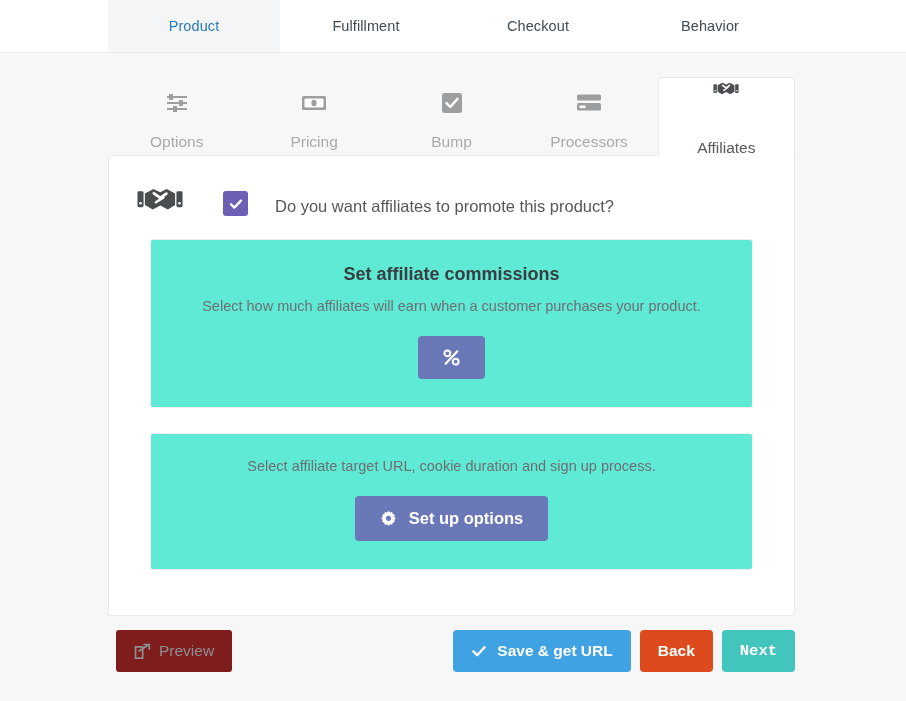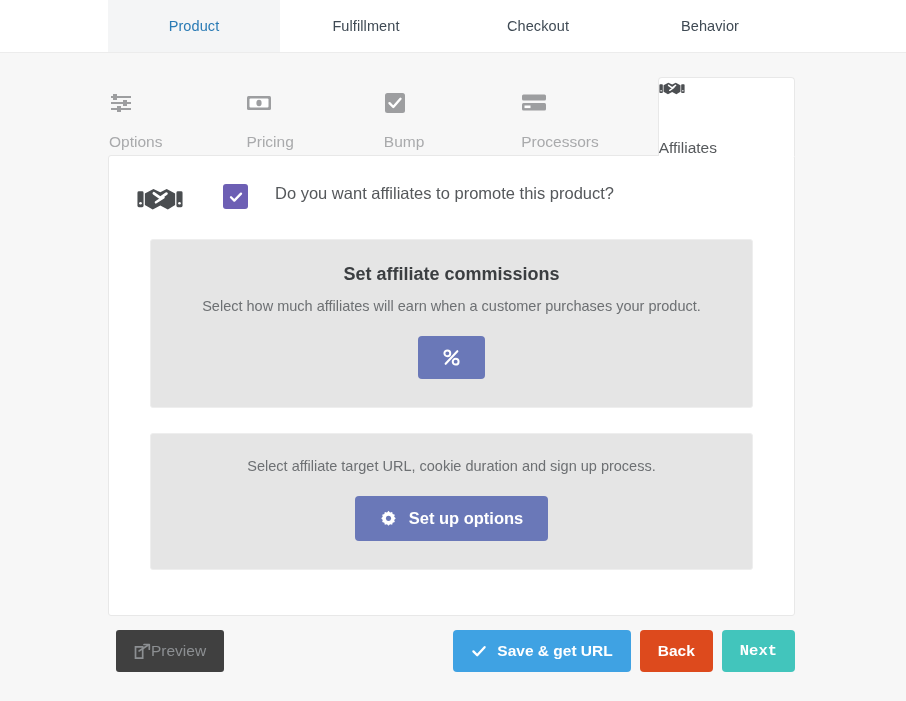--- a/index.html
+++ b/index.html
@@ -38,21 +38,21 @@
   
   .subtabs {
     position: absolute; left: 108px; top: 78px;
     width: 687px; height: 78px;
     display: flex; align-items: flex-end;
   }
   .subtab {
     flex: 1 1 0;
     height: 72px;
     display: flex; flex-direction: column;
-    align-items: flex-start; justify-content: center;
+    align-items: center; justify-content: center;
     gap: 20px;
     cursor: pointer;
     background: transparent;
     border: 1px solid transparent;
     border-bottom: none;
     border-radius: 4px 4px 0 0;
     position: relative;
   }
   .subtab .sublabel {
     font-size: 15.5px;
@@ -87,21 +87,21 @@
   .tab-merge {
     position: absolute;
     top: 154px;
     height: 3px;
     background: #ffffff;
     z-index: 4;
   }
 
   
   .question-row {
-    display: flex; align-items: flex-start;
+    display: flex; align-items: flex-end;
     padding: 28px 0 0 26px;
     gap: 24px;
   }
   .handshake-big { color: #4a4d50; display:flex; align-items:center; }
   .checkbox {
     width: 25px; height: 25px;
     background: #6d5fb4;
     border-radius: 3px;
     display: flex; align-items: center; justify-content: center;
     margin-left: 14px;
@@ -110,21 +110,21 @@
   }
   .question-text {
     font-size: 16.5px;
     color: #55585b;
     margin-left: 3px;
   }
 
   
   .panel {
     margin: 0 41px;
-    background: #e5e5e5;
+    background: #5eead4;
     border: 1px solid #eeeeee;
     border-radius: 3px;
     text-align: center;
     padding: 24px 36px 28px;
   }
   .panel.first { margin-top: 23px; }
   .panel.second { margin-top: 25px; }
   .panel-title {
     font-size: 18px; font-weight: bold;
     color: #3b3e41;
@@ -148,22 +148,22 @@
   }
   .panel-btn .bicon { display: flex; align-items: center; }
 
   
   .footer {
     position: absolute; left: 108px; top: 630px;
     width: 687px; height: 44px;
   }
   .btn-preview {
     position: absolute; left: 8px; top: 0;
-    display: inline-flex; align-items: center; gap: 0;
-    background: #404040;
+    display: inline-flex; align-items: center; gap: 8px;
+    background: #7f1d1d;
     color: #8c8f92;
     border: none; border-radius: 3px;
     font-size: 15.5px;
     padding: 12px 18px;
     cursor: pointer;
     font-family: "Liberation Sans", sans-serif;
   }
   .footer-right {
     position: absolute; right: 0; top: 0;
     display: flex; align-items: flex-start; gap: 9px; padding-left: 16px;

